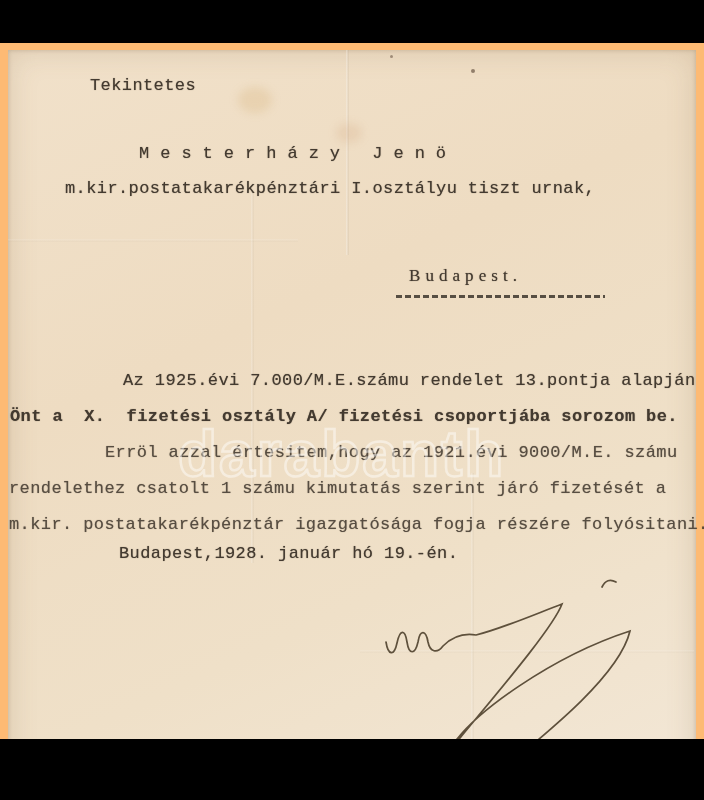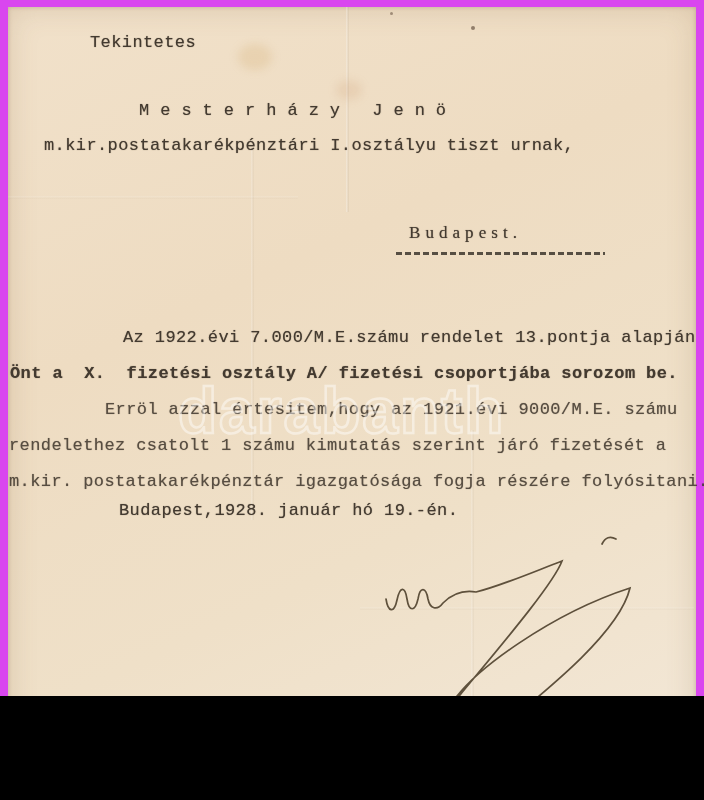--- a/index.html
+++ b/index.html
@@ -1,19 +1,20 @@
 <!DOCTYPE html>
 <html><head>
 <meta charset="utf-8">
 <style>
   html,body{margin:0;padding:0;background:#000;}
   #stage{
     position:relative;width:704px;height:696px;overflow:hidden;
-    background:#d946ef;
+    background:#fdba74;
     font-family:"Liberation Mono","DejaVu Sans Mono",monospace;
+    margin-top:43px;
   }
   #paper{
     position:absolute;left:8px;top:7px;width:688px;height:783px;
     background:linear-gradient(155deg,#f1e1ca 0%,#eedcc2 35%,#efe0c8 65%,#f3e8d8 100%);
     box-shadow:inset 0 0 30px rgba(120,90,50,.18), inset 0 0 4px rgba(80,60,30,.25);
   }
   .line{
     position:absolute;white-space:pre;
     font-size:17px;line-height:22px;color:#433a30;
     text-shadow:0 0 1px rgba(70,58,44,.65);
@@ -52,26 +53,26 @@
   <div class="crease h" style="left:360px;top:607px;width:334px;opacity:.5;"></div>
 
   <div class="stain" style="left:238px;top:44px;width:34px;height:26px;background:rgba(205,160,90,.20);filter:blur(4px);"></div>
   <div class="stain" style="left:336px;top:80px;width:26px;height:20px;background:rgba(190,125,80,.14);filter:blur(4px);"></div>
   <div class="stain" style="left:471px;top:26px;width:4px;height:4px;background:rgba(70,50,35,.55);"></div>
   <div class="stain" style="left:390px;top:12px;width:3px;height:3px;background:rgba(70,50,35,.45);"></div>
   <div class="stain" style="left:669px;top:706px;width:4px;height:4px;background:rgba(80,55,35,.5);"></div>
 
   <div class="line txt" style="left:90px;top:32px;">Tekintetes</div>
   <div class="line txt" style="left:139px;top:100px;">M e s t e r h á z y   J e n ö</div>
-  <div class="line txt" style="left:44px;top:135px;">m.kir.postatakarékpénztári I.osztályu tiszt urnak,</div>
+  <div class="line txt" style="left:65px;top:135px;">m.kir.postatakarékpénztári I.osztályu tiszt urnak,</div>
 
   <div class="line txt" style="left:409px;top:222px;font-family:Liberation Serif, serif;">B u d a p e s t .</div>
   <div id="city-underline"></div>
 
-  <div class="line txt" style="left:123px;top:327px;">Az 1922.évi 7.000/M.E.számu rendelet 13.pontja alapján</div>
+  <div class="line txt" style="left:123px;top:327px;">Az 1925.évi 7.000/M.E.számu rendelet 13.pontja alapján</div>
   <div class="line txt" style="left:10px;top:363px;font-weight:bold;">Önt a  X.  fizetési osztály A/ fizetési csoportjába sorozom be.</div>
   <div class="line txt faded" style="left:105px;top:399px;">Erröl azzal értesitem,hogy az 1921.évi 9000/M.E. számu</div>
   <div class="line txt faded" style="left:9px;top:435px;">rendelethez csatolt 1 számu kimutatás szerint járó fizetését a</div>
   <div class="line txt faded" style="left:9px;top:471px;">m.kir. postatakarékpénztár igazgatósága fogja részére folyósitani.</div>
   <div class="line txt" style="left:119px;top:500px;">Budapest,1928. január hó 19.-én.</div>
 
   <div id="watermark">darabanth</div>
 
   <svg id="signature" width="292" height="274" viewBox="0 0 292 274">
     <g fill="none" stroke="#4a3c28" stroke-width="1.7" stroke-linecap="round" opacity="0.88">

